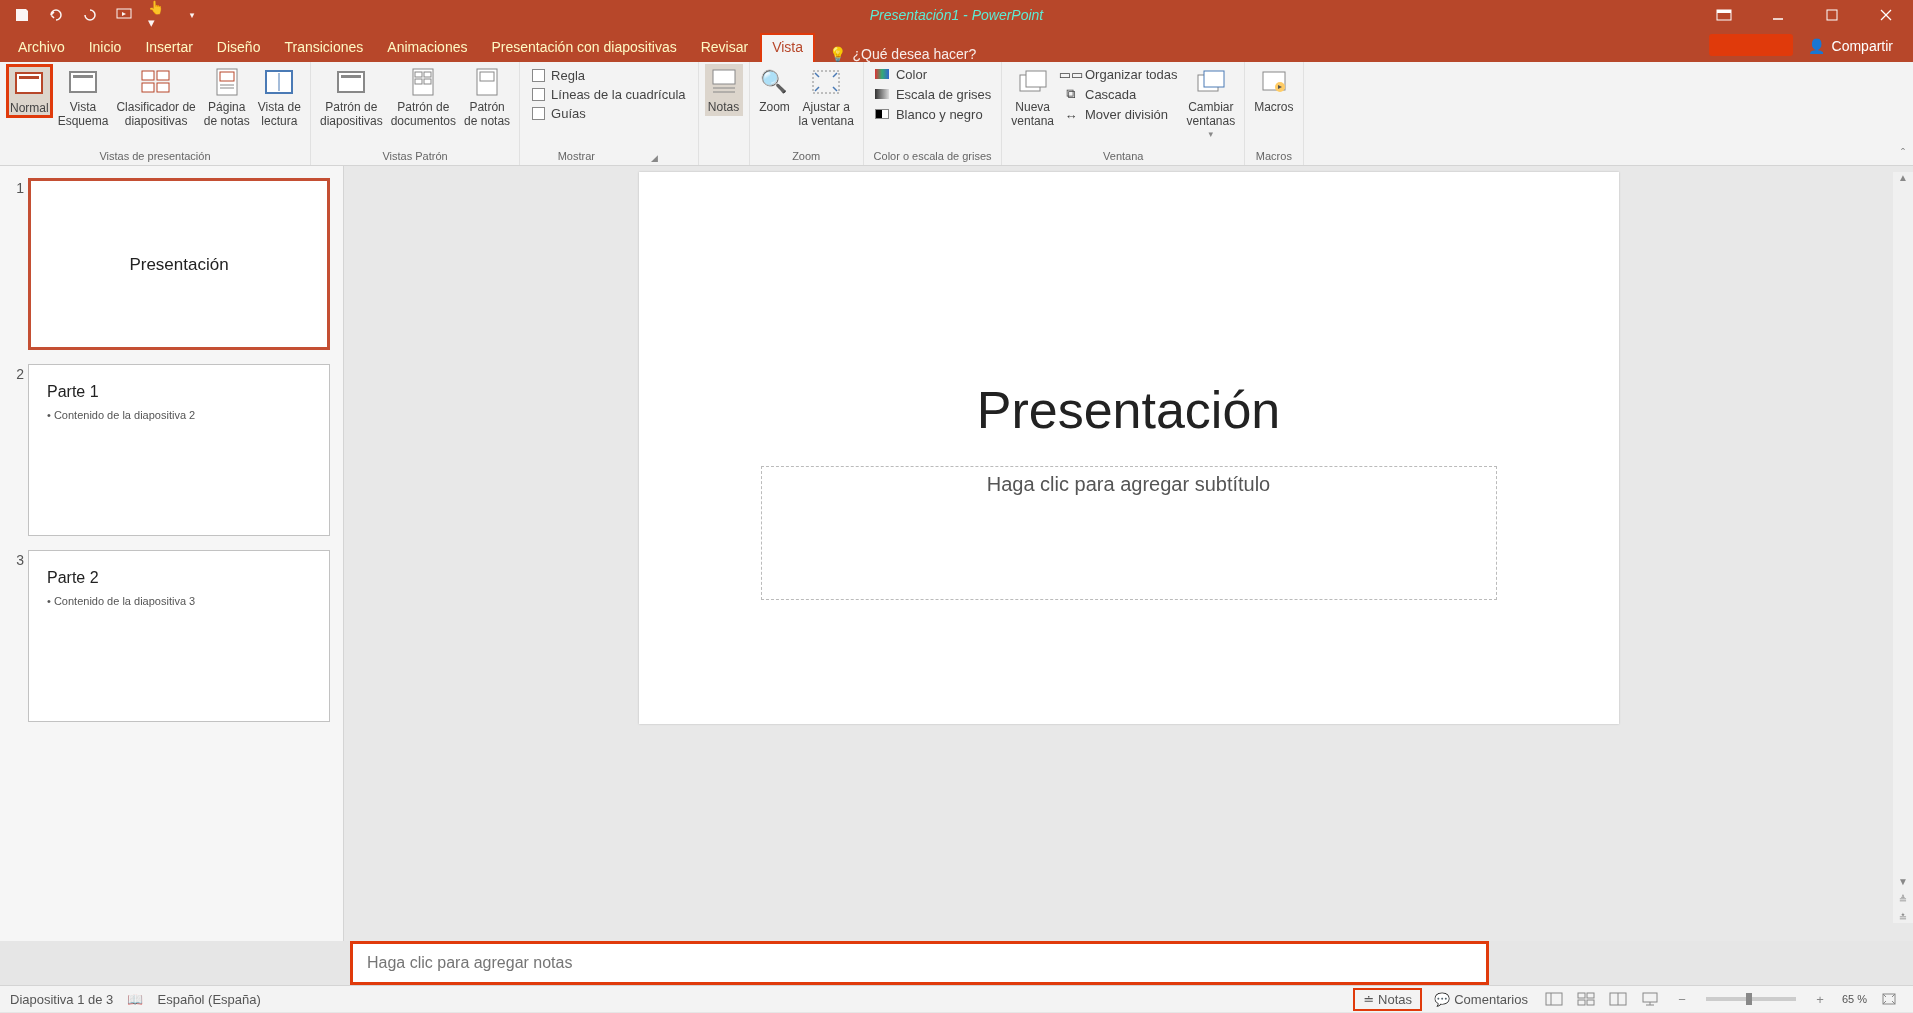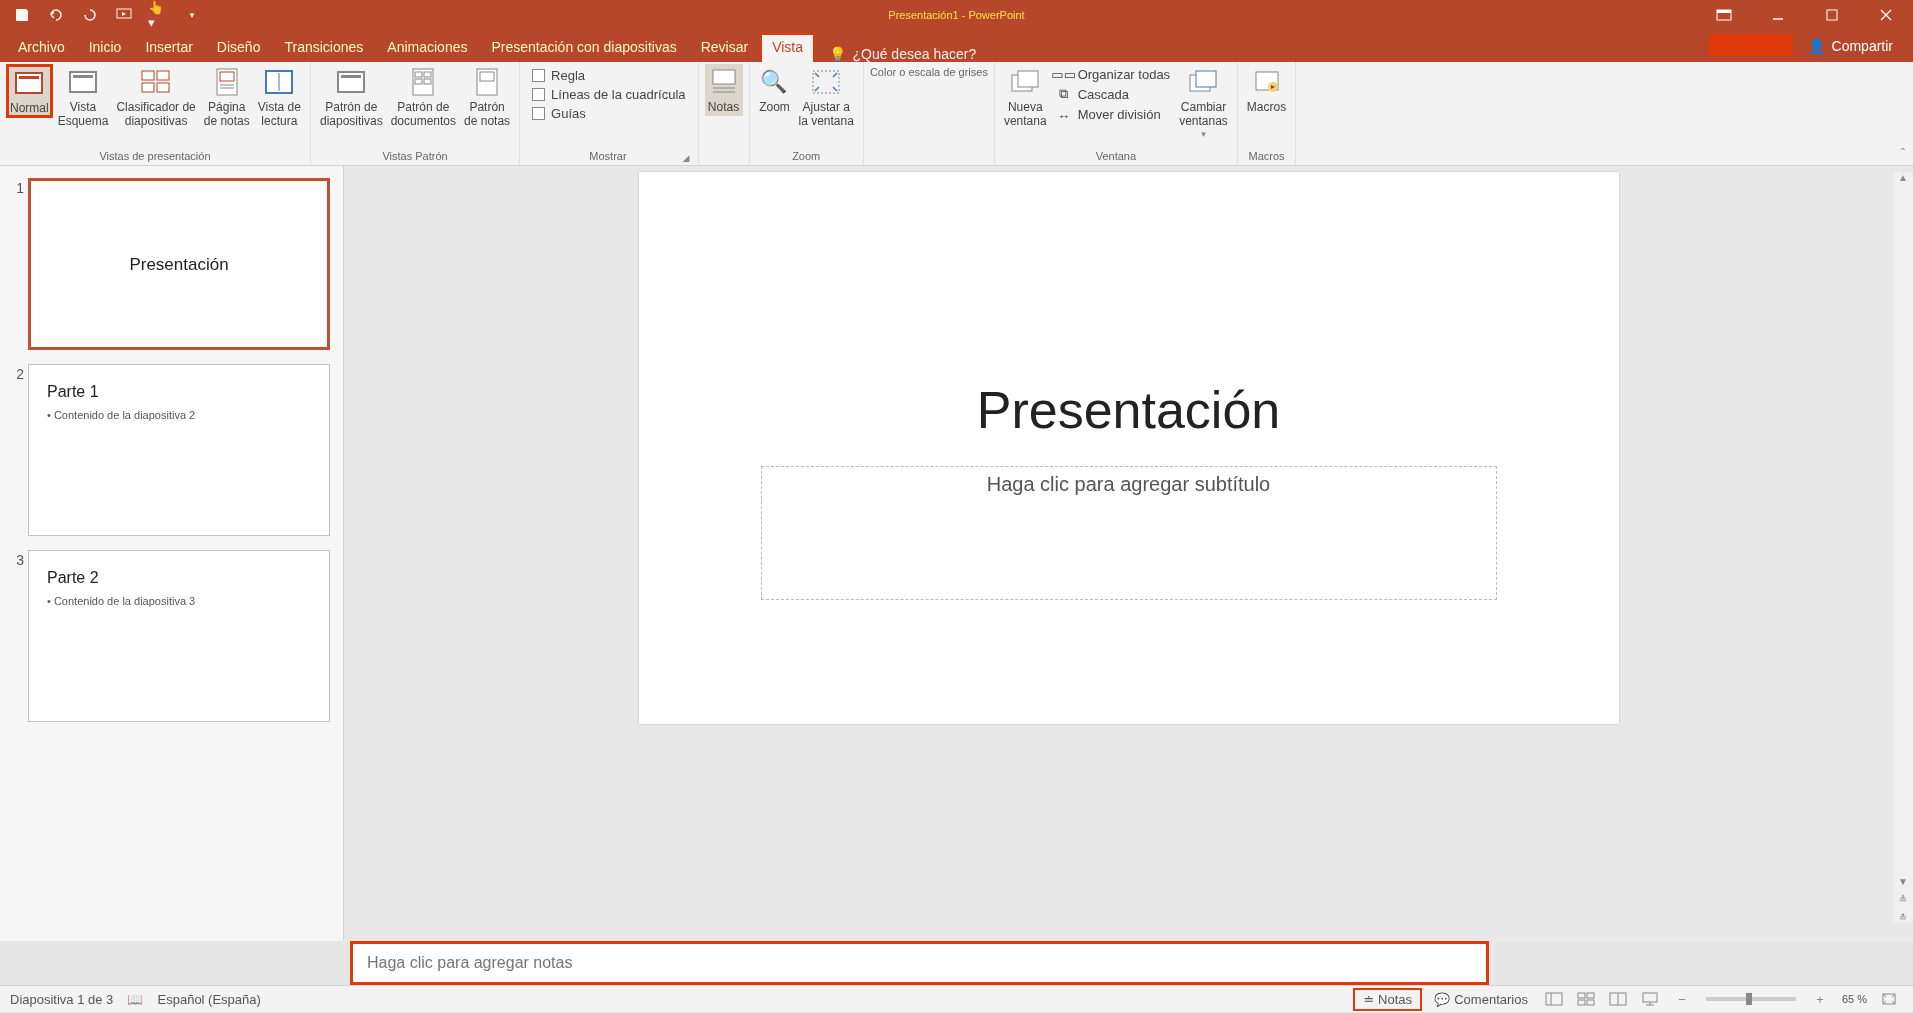--- a/index.html
+++ b/index.html
@@ -2,21 +2,21 @@
 <html><head>
 <meta charset="utf-8">
 <style>
 * { margin: 0; padding: 0; box-sizing: border-box; font-family: "Segoe UI", Arial, sans-serif; }
 body { background: #e6e6e6; width: 1913px; height: 1013px; overflow: hidden; user-select: none; }
 
 
 .title-bar { height: 30px; background: #b7472a; display: flex; align-items: center; color: #fff; position: relative; }
 .qat { display: flex; align-items: center; gap: 14px; padding-left: 12px; }
 .qat-item { width: 20px; height: 20px; display: flex; align-items: center; justify-content: center; font-size: 13px; color: #fff; opacity: .95; cursor: pointer; }
-.title-center { position: absolute; left: 50%; transform: translateX(-50%); font-size: 11px; color: #fde047; }
+.title-center { position: absolute; left: 50%; transform: translateX(-50%); font-size: 14px; color: #5eead4; font-style: italic; }
 .window-controls { margin-left: auto; display: flex; }
 .win-btn { width: 54px; height: 30px; display: flex; align-items: center; justify-content: center; color: #fff; font-size: 12px; cursor: pointer; }
 
 
 .tab-strip { height: 32px; background: #b7472a; display: flex; align-items: flex-end; padding: 0 6px; position: relative; }
 .tab { padding: 6px 12px 7px; font-size: 14px; color: #fef9c3; cursor: pointer; }
 .tab.active { background: #f3f3f3; color: #b7472a; border: 2px solid #e03a0b; border-bottom: none; padding: 4px 10px 7px; }
 .tell-me { display: flex; align-items: center; gap: 6px; padding-left: 14px; font-size: 14px; color: #fff; opacity: .9; }
 .login-pill { position: absolute; right: 120px; top: 4px; width: 84px; height: 22px; background: #e03a0b; border-radius: 3px; }
 .share-btn { position: absolute; right: 8px; top: 0; height: 32px; display: flex; align-items: center; gap: 6px; color: #fff; font-size: 14px; padding: 0 12px; }
@@ -260,21 +260,21 @@
         <label class="check-row">
             <span class="check-box"></span>
             <span>Líneas de la cuadrícula</span>
           </label>
         <label class="check-row">
             <span class="check-box"></span>
             <span>Guías</span>
           </label>
       </div>
     </div>
-    <div style="display:flex;align-items:center;justify-content:flex-end;gap:56px">
+    <div style="display:flex;align-items:center;justify-content:center;gap:56px">
       <div class="rgroup-label">Mostrar</div>
       <span class="dialog-launcher">◢</span>
     </div>
   </div>
 
   <div class="rgroup" style="border-right:1px solid #e1e1e1">
     <div class="rgroup-body">
       <div class="rbutton active-bg">
         <div class="rb-icon">
             <svg width="28" height="28">
@@ -303,20 +303,42 @@
             </svg>
           </div>
         <div class="rb-label">Ajustar a
 la ventana</div>
       </div>
     </div>
     <div class="rgroup-label">Zoom</div>
   </div>
 
   <div class="rgroup">
+    <div class="rgroup-body">
+      <div class="dl">
+        <div class="dl-row">
+            <span class="dl-icon">
+              <span class="swatch" style="background:linear-gradient(90deg,#d33,#3a7,#36c)"></span>
+            </span>
+            <span>Color</span>
+          </div>
+        <div class="dl-row">
+            <span class="dl-icon">
+              <span class="swatch" style="background:linear-gradient(90deg,#333,#888,#ddd)"></span>
+            </span>
+            <span>Escala de grises</span>
+          </div>
+        <div class="dl-row">
+            <span class="dl-icon">
+              <span class="swatch" style="background:linear-gradient(90deg,#000 50%,#fff 50%);border:1px solid #888"></span>
+            </span>
+            <span>Blanco y negro</span>
+          </div>
+      </div>
+    </div>
     <div class="rgroup-label">Color o escala de grises</div>
   </div>
 
   <div class="rgroup">
     <div class="rgroup-body">
       <div class="rbutton">
         <div class="rb-icon">
             <svg width="30" height="26">
               <rect x="2" y="6" width="20" height="16" fill="#fff" stroke="#888"></rect>
               <rect x="8" y="2" width="20" height="16" fill="#fff" stroke="#888"></rect>

